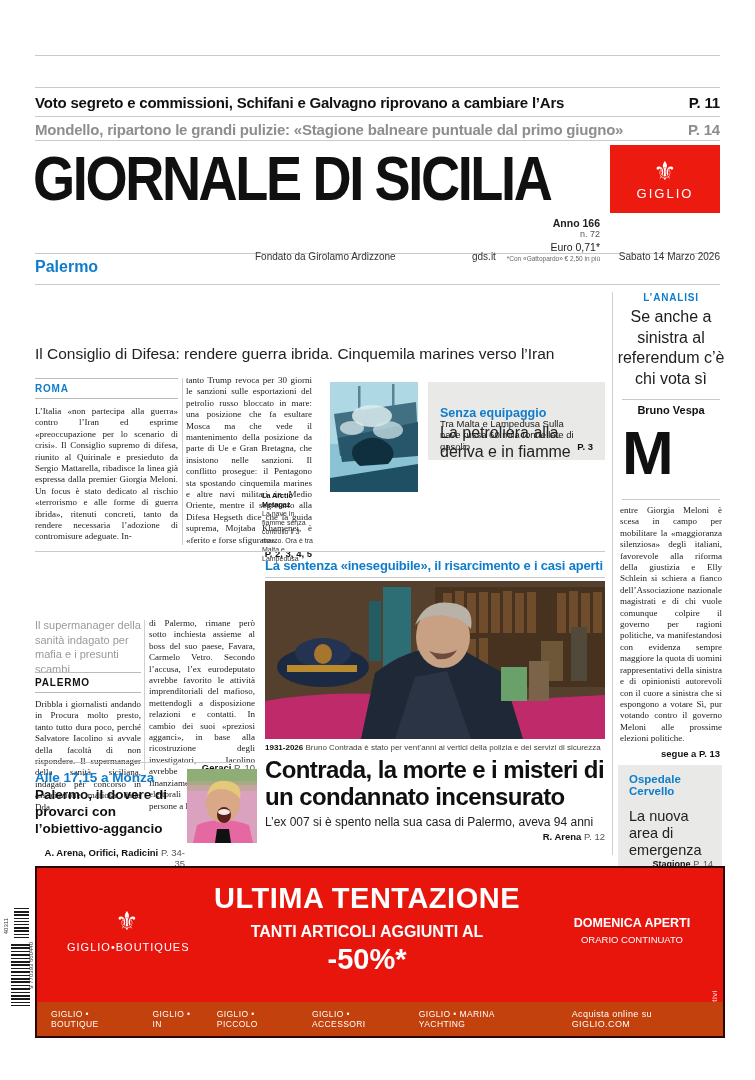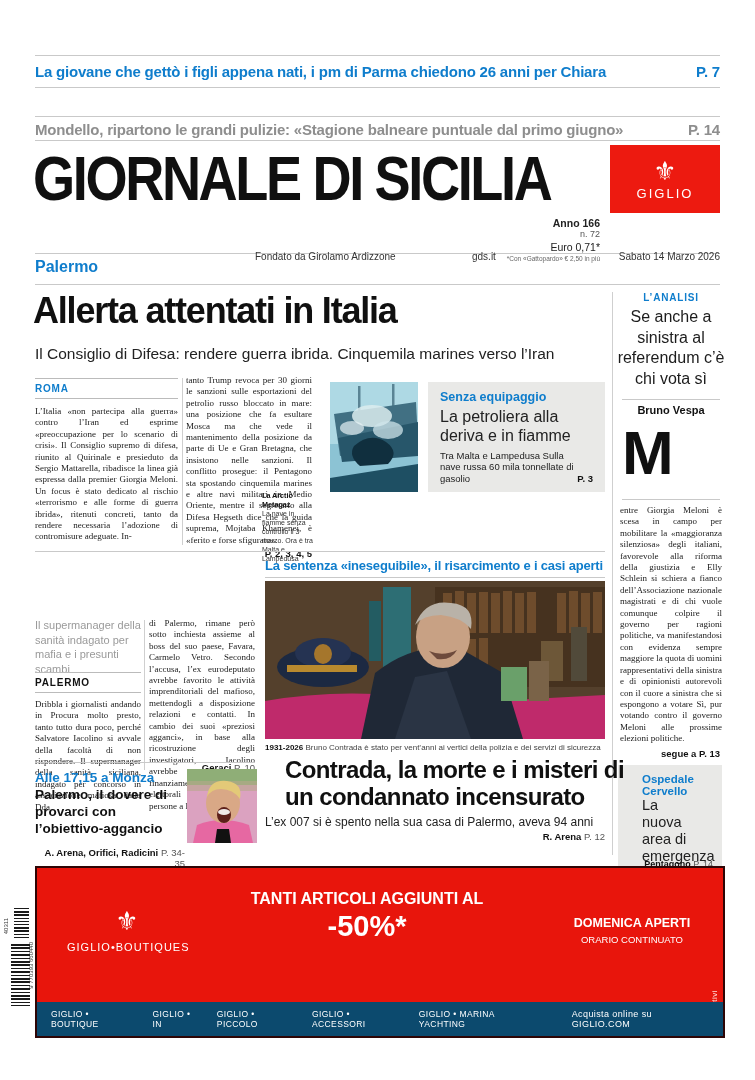--- a/index.html
+++ b/index.html
@@ -48,55 +48,55 @@
 
   .lead-col1 { left:35px; top:378px; width:143px; }
   .lead-col1 .body { margin-top:7px; }
   .lead-col2 { left:186px; top:375px; width:126px; }
   .cap { left:262px; top:491px; width:57px; font-size:7px; line-height:9px; color:#333; }
   .cap b { font-size:7.2px; color:#111; }
 
   .tanker-photo { left:330px; top:382px; width:88px; height:110px; }
 
   .graybox { background:#e9e9e7; }
-  .tanker-box { left:428px; top:382px; width:177px; height:110px; padding:8px 12px; }
+  .tanker-box { left:428px; top:382px; width:177px; height:78px; padding:24px 12px; }
   .tanker-box .bk { font-size:12.5px; font-weight:bold; color:#0f7dcc; }
   .tanker-box .bt { font-size:16px; line-height:19px; color:#222; margin-top:3px; font-weight:400; }
   .tanker-box .bs { position:absolute; left:12px; bottom:8px; width:140px; font-size:9.5px; line-height:11.5px; color:#222; }
   .tanker-box .bp { position:absolute; right:12px; bottom:8px; }
 
   
   .ana-kicker { left:622px; top:292px; width:98px; text-align:center; }
   .ana-headline { left:616px; top:307px; width:110px; text-align:center; font-size:16px; line-height:20.5px; color:#1c1c1c; }
   .ana-byline { left:622px; top:404px; width:98px; text-align:center; font-weight:bold; font-size:11px; color:#111; }
   .ana-drop { left:622px; top:418px; width:98px; text-align:left; font-size:62px; font-weight:bold; color:#101010; line-height:70px; }
   .ana-body { left:620px; top:505px; width:102px; height:242px; overflow:hidden; }
   .ana-body p + p { text-indent:8px; }
   .ana-segue { left:620px; top:748px; width:100px; }
-  .cervello-box { left:618px; top:765px; width:104px; height:114px; padding:8px 24px; }
+  .cervello-box { left:618px; top:765px; width:104px; height:114px; padding:8px 11px; }
   .cervello-box .bk { font-size:11.5px; font-weight:bold; color:#0f7dcc; }
-  .cervello-box .bt { font-size:14.5px; line-height:17px; color:#222; margin-top:0; }
+  .cervello-box .bt { font-size:14.5px; line-height:17px; color:#222; margin-top:11px; }
   .cervello-box .bp { position:absolute; right:9px; bottom:10px; font-size:9px; }
 
   
   .iac-headline { left:35px; top:559px; width:230px; font-size:20px; line-height:25px; font-weight:bold;
                   color:#101010; letter-spacing:-0.5px; }
   .iac-standfirst { left:35px; top:618px; width:106px; font-size:11px; line-height:14.5px; color:#9a9a9a; }
   .iac-colL { left:35px; top:672px; width:106px; }
   .iac-colL .body { margin-top:6px; }
   .iac-colR { left:149px; top:618px; width:106px; }
   .iac-byline { left:149px; top:762px; width:106px; }
 
   
   .con-kicker { left:265px; top:558px; width:340px; font-size:13px; font-weight:bold; color:#0f7dcc; letter-spacing:-0.2px; }
   .contrada-photo { left:265px; top:581px; width:340px; height:158px; }
   .con-caption { left:265px; top:743px; width:340px; font-size:8px; color:#444; }
   .con-caption b { color:#111; }
   .con-headline { left:265px; top:756px; width:345px; font-size:24px; line-height:27px; font-weight:bold;
-                  color:#101010; letter-spacing:-0.6px;margin-left:20px; }
+                  color:#101010; letter-spacing:-0.6px; }
   .con-subhead { left:265px; top:815px; width:340px; font-size:12px; color:#222; }
   .con-byline { left:265px; top:831px; width:340px; }
 
   
   .mon-kicker { left:35px; top:770px; font-size:13.5px; font-weight:bold; color:#0f7dcc; }
   .mon-headline { left:35px; top:786px; width:152px; font-size:13.5px; line-height:17px; font-weight:bold; color:#101010; }
   .mon-body { left:35px; top:824px; width:150px; font-size:9.5px; line-height:11.5px; }
   .mon-byline { left:35px; top:847px; width:150px; }
   .monza-photo { left:187px; top:769px; width:70px; height:74px; }
 
@@ -107,21 +107,21 @@
   .ad-brand .bn { font-size:11px; letter-spacing:1px; margin-top:4px; }
   .ad-center { position:absolute; left:150px; top:14px; width:360px; text-align:center; color:#fff; }
   .ad-center .t1 { font-size:29px; font-weight:bold; letter-spacing:0.5px; }
   .ad-center .t2 { font-size:16px; font-weight:bold; margin-top:8px; }
   .ad-center .t3 { font-size:29px; font-weight:bold; margin-top:2px; }
   .ad-right { position:absolute; left:520px; top:48px; width:150px; text-align:center; color:#fff; }
   .ad-right .r1 { font-size:12.5px; font-weight:bold; }
   .ad-right .r2 { font-size:9.5px; margin-top:4px; }
   .ad-side { position:absolute; right:4px; top:118px; color:#ffd9d6; font-size:8px;
              writing-mode:vertical-rl; transform:rotate(180deg); letter-spacing:0.5px; }
-  .ad-footer { position:absolute; left:0; bottom:0; width:100%; height:34px; background:#0c4a6e; color:#fff;
+  .ad-footer { position:absolute; left:0; bottom:0; width:100%; height:34px; background:#c2410c; color:#fff;
                display:flex; align-items:center; padding:4px 14px; gap:16px; font-size:8.5px; letter-spacing:0.4px; }
   .ad-footer .spacer { flex:1; }
   .ad-footer .buy { font-size:9px; }
 
   
   .barcode-wrap { left:5px; top:900px; width:26px; height:130px; }
   .bc-num1 { position:absolute; left:-2px; top:18px; font-size:6px; color:#333;
              writing-mode:vertical-rl; transform:rotate(180deg); }
   .bc1 { position:absolute; left:9px; top:8px; width:15px; height:32px;
          background:repeating-linear-gradient(180deg,#1a1a1a 0 1.5px,#fff 1.5px 3.2px); }
@@ -129,25 +129,25 @@
          background:repeating-linear-gradient(180deg,#1a1a1a 0 1.6px,#fff 1.6px 3.4px); }
   .bc-num2 { position:absolute; left:23px; top:42px; font-size:6px; color:#333;
              writing-mode:vertical-rl; transform:rotate(180deg); }
 </style>
 </head>
 <body>
 
 <div id="page">
 
   <div class="hr" style="left:35px;top:55px;width:685px;"></div>
-  <div class="teaser blue" style="top:63px;">
-    <span>La giovane che gettò i figli appena nati, i pm di Parma chiedono 26 anni per Chiara</span>
-    <span>P. 7</span>
-  </div>
   <div class="hr" style="left:35px;top:87px;width:685px;"></div>
+  <div class="teaser black" style="top:94px;">
+    <span>Voto segreto e commissioni, Schifani e Galvagno riprovano a cambiare l’Ars</span>
+    <span>P. 11</span>
+  </div>
   <div class="hr" style="left:35px;top:116px;width:685px;"></div>
   <div class="teaser gray" style="top:121px;">
     <span>Mondello, ripartono le grandi pulizie: «Stagione balneare puntuale dal primo giugno»</span>
     <span>P. 14</span>
   </div>
   <div class="hr" style="left:35px;top:140px;width:685px;"></div>
 
   <div class="abs masthead-title">GIORNALE DI SICILIA</div>
   <div class="abs giglio-box">
     <span class="lily">⚜</span>
@@ -162,21 +162,20 @@
 
   <div class="hr" style="left:35px;top:253px;width:685px;"></div>
   <div class="abs dateline-city">Palermo</div>
   <div class="abs dateline-item" style="left:255px;">Fondato da Girolamo Ardizzone</div>
   <div class="abs dateline-item" style="left:472px;">gds.it</div>
   <div class="abs dateline-item" style="left:520px;width:200px;text-align:right;">Sabato 14 Marzo 2026</div>
   <div class="hr" style="left:35px;top:284px;width:685px;"></div>
 
   <div class="vr" style="left:612px;top:292px;height:563px;"></div>
 
-  <div class="abs lead-headline">Allerta attentati in Italia</div>
   <div class="abs lead-subhead">Il Consiglio di Difesa: rendere guerra ibrida. Cinquemila marines verso l’Iran</div>
 
   <div class="abs lead-col1">
     <div class="krule"></div>
     <div class="kicker" style="margin-top:4px;">ROMA</div>
     <div class="krule" style="margin-top:4px;"></div>
     <div class="body serif-body">L’Italia «non partecipa alla guerra» contro l’Iran ed esprime «preoccupazione per lo scenario di crisi». Il Consiglio supremo di difesa, riunito al Quirinale e presieduto da Sergio Mattarella, ribadisce la linea già espressa dalla premier Giorgia Meloni. Un focus è stato dedicato al rischio «terrorismo e alle forme di guerra ibrida», ritenuti concreti, tanto da rendere necessaria l’adozione di contromisure adeguate. In-</div>
   </div>
   <div class="abs lead-col2">
     <div class="serif-body">tanto Trump revoca per 30 giorni le sanzioni sulle esportazioni del petrolio russo bloccato in mare: una posizione che fa esultare Mosca ma che vede il mantenimento della posizione da parte di Ue e Gran Bretagna, che insistono nelle sanzioni. Il conflitto prosegue: il Pentagono sta spostando cinquemila marines e altre navi militari in Medio Oriente, mentre il segretario alla Difesa Hegseth dice che la guida suprema, Mojtaba Khamenei, è «ferito e forse sfigurato».</div>
@@ -219,21 +218,21 @@
   <div class="abs ana-body serif-body">
     <p>entre Giorgia Meloni è scesa in campo per mobilitare la «maggioranza silenziosa» degli italiani, favorevole alla riforma della giustizia e Elly Schlein si schiera a fianco dell’Associazione nazionale magistrati e di chi vuole comunque colpire il governo per ragioni politiche, va manifestandosi con evidenza sempre maggiore la quota di uomini rappresentativi della sinistra e di opinionisti autorevoli con il cuore a sinistra che si espongono a votare Sì, pur votando contro il governo Meloni alle prossime elezioni politiche.</p>
     <p>Da Augusto Barbera a Sabino Cassese, da Marco Minniti a Giuliano Pisapia, da Paolo Mieli ad Antonio Polito. Schlein sostiene giustamente che da tre anni il maggiore partito della sinistra italiana ha cambiato strada.</p>
   </div>
   <div class="abs ana-segue pageref">segue a P. 13</div>
 
   <div class="abs graybox cervello-box">
     <div class="bk">Ospedale Cervello</div>
     <div class="bt">La nuova area di emergenza</div>
     <div class="bp pageref">
-      <span>Pentagono</span>
+      <span>Stagione</span>
       <span style="font-weight:normal;color:#555;">P. 14</span>
     </div>
   </div>
 
   <div class="hr" style="left:35px;top:551px;width:570px;"></div>
 
   <div class="abs iac-standfirst">Il supermanager della sanità indagato per mafia e i presunti scambi</div>
   <div class="abs iac-colL">
     <div class="krule"></div>
     <div class="kicker" style="color:#111;margin-top:4px;">PALERMO</div>
@@ -328,20 +327,21 @@
     <div class="bc2"></div>
     <div class="bc-num2">9 770393 660440</div>
   </div>
 
   <div class="abs ad">
     <div class="ad-brand">
       <div class="lily">⚜</div>
       <div class="bn">GIGLIO•BOUTIQUES</div>
     </div>
     <div class="ad-center">
+      <div class="t1">ULTIMA TENTAZIONE</div>
       <div class="t2">TANTI ARTICOLI AGGIUNTI AL</div>
       <div class="t3">-50%*</div>
     </div>
     <div class="ad-right">
       <div class="r1">DOMENICA APERTI</div>
       <div class="r2">ORARIO CONTINUATO</div>
     </div>
     <div class="ad-side">*escluso continuativi</div>
     <div class="ad-footer">
       <span>GIGLIO • BOUTIQUE</span>

